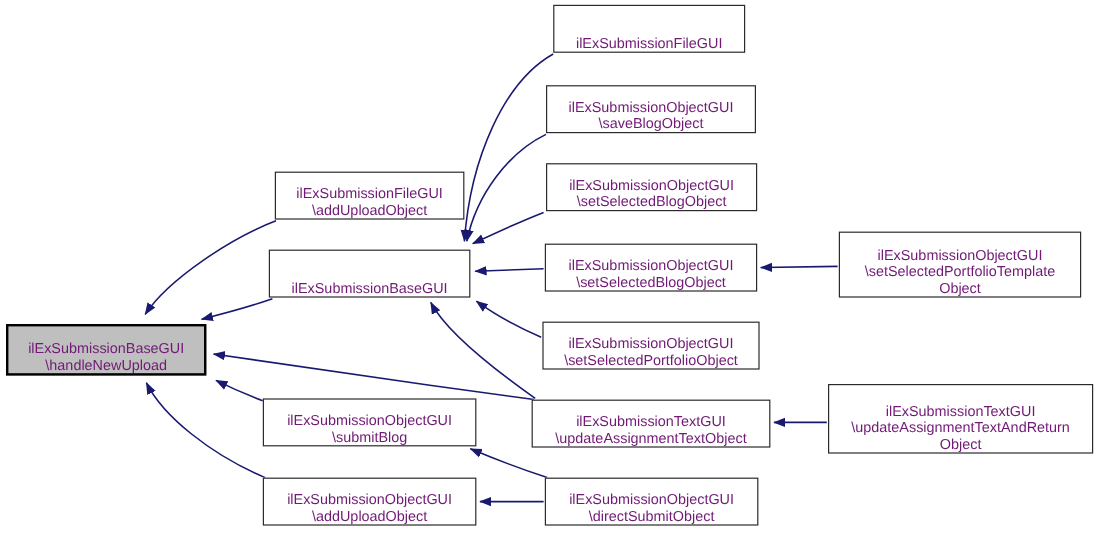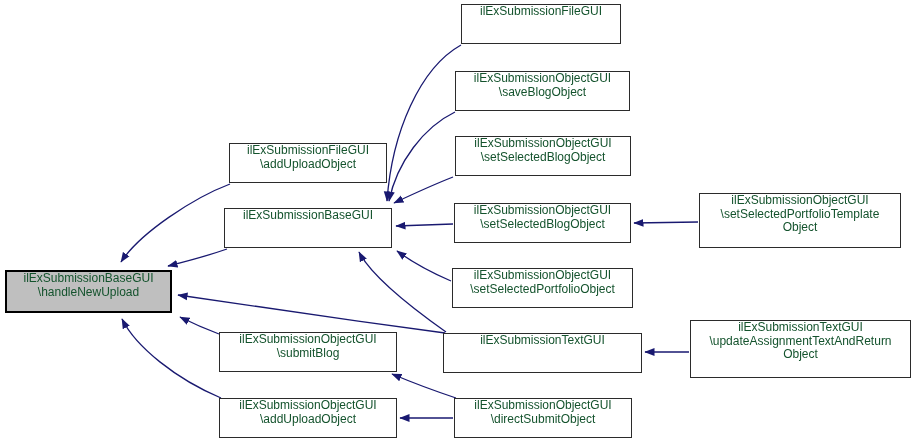--- a/index.html
+++ b/index.html
@@ -12,25 +12,25 @@
   }
   #edges{position:absolute;left:0;top:0;width:917px;height:444px;}
   .node{
     position:absolute;
     box-sizing:border-box;
     background:#ffffff;
     border:1px solid #2b2b2b;
     display:flex;
     flex-direction:column;
     align-items:center;
-    justify-content:flex-start;
+    justify-content:flex-end;
     text-align:center;
     font-size:12px;
     line-height:13.5px;
-    color:#14532d;
+    color:#701a75;
     white-space:nowrap;
     cursor:pointer;
   }
   .node.focused{
     background:#bfbfbf;
     border:2px solid #000000;
     cursor:default;
   }
   
   #n-handleNewUpload            {left:5px;   top:270px; width:167px; height:43px;}
@@ -117,20 +117,21 @@
     <span>Object</span>
   </div>
 
   <div id="n-setSelectedPortfolioObject" class="node">
     <span>ilExSubmissionObjectGUI</span>
     <span>\setSelectedPortfolioObject</span>
   </div>
 
   <div id="n-updateAssignmentTextObject" class="node">
     <span>ilExSubmissionTextGUI</span>
+    <span>\updateAssignmentTextObject</span>
   </div>
 
   <div id="n-updateAssignmentTextAndReturnObject" class="node">
     <span>ilExSubmissionTextGUI</span>
     <span>\updateAssignmentTextAndReturn</span>
     <span>Object</span>
   </div>
 
   <div id="n-submitBlog" class="node">
     <span>ilExSubmissionObjectGUI</span>

